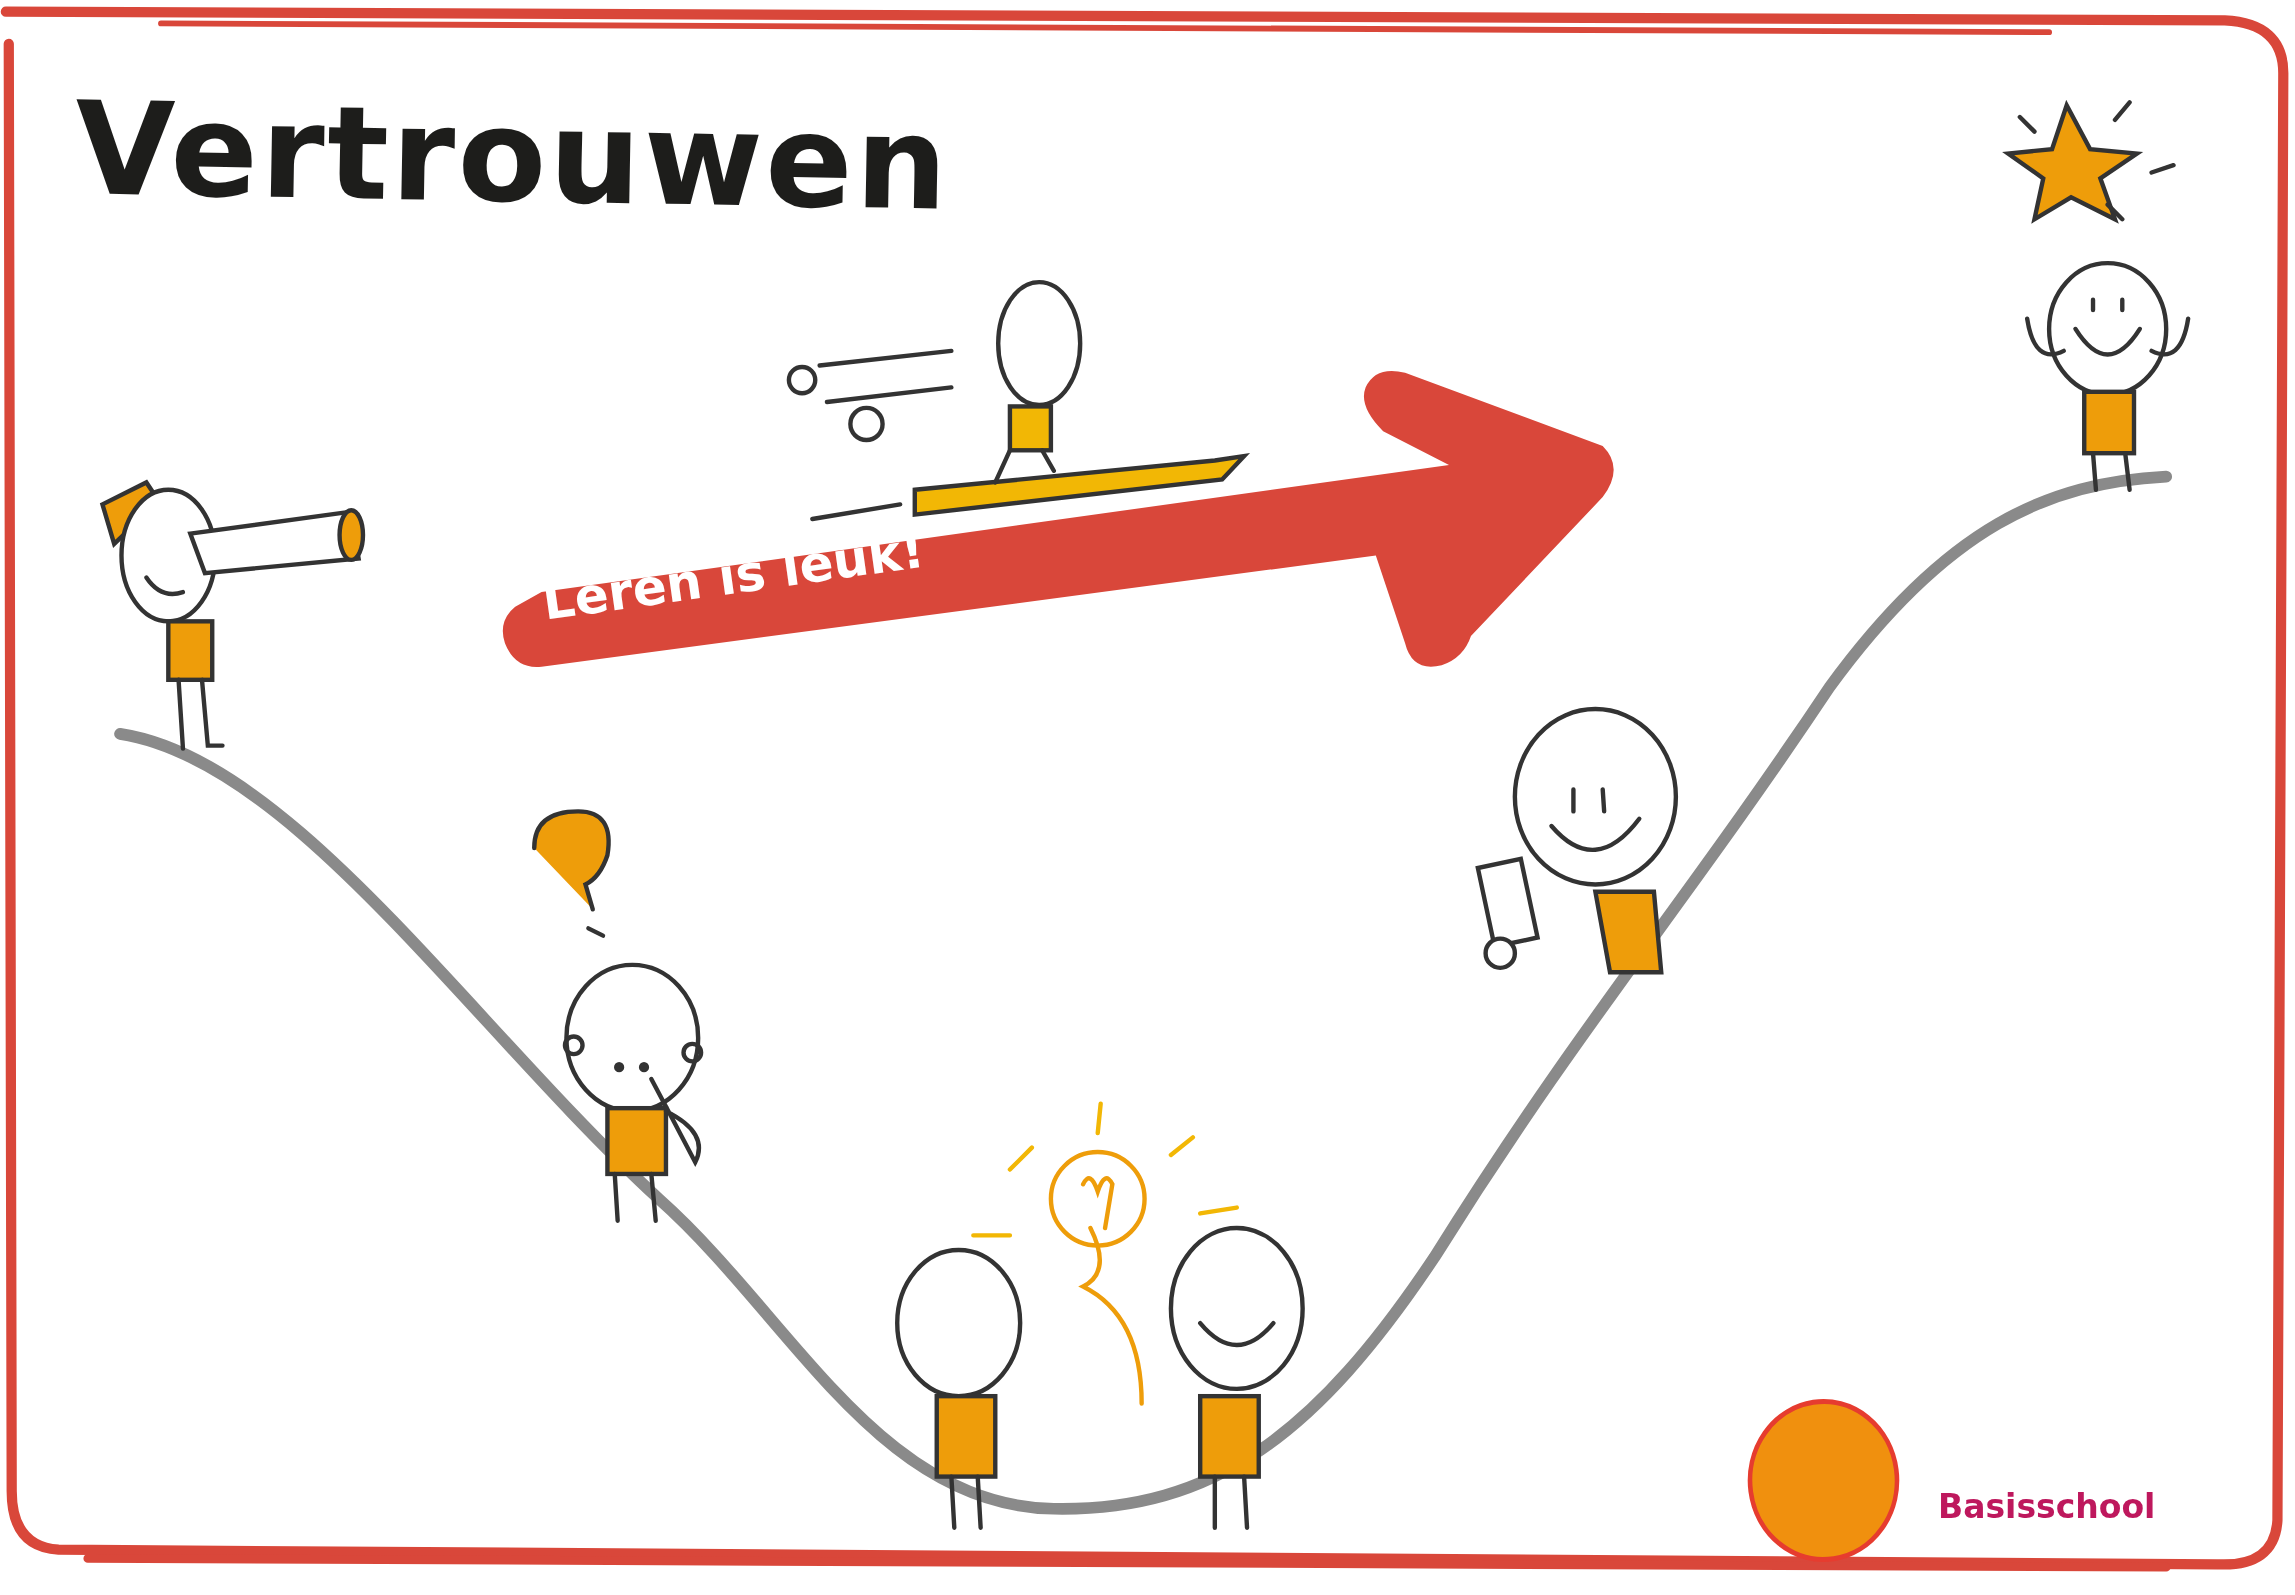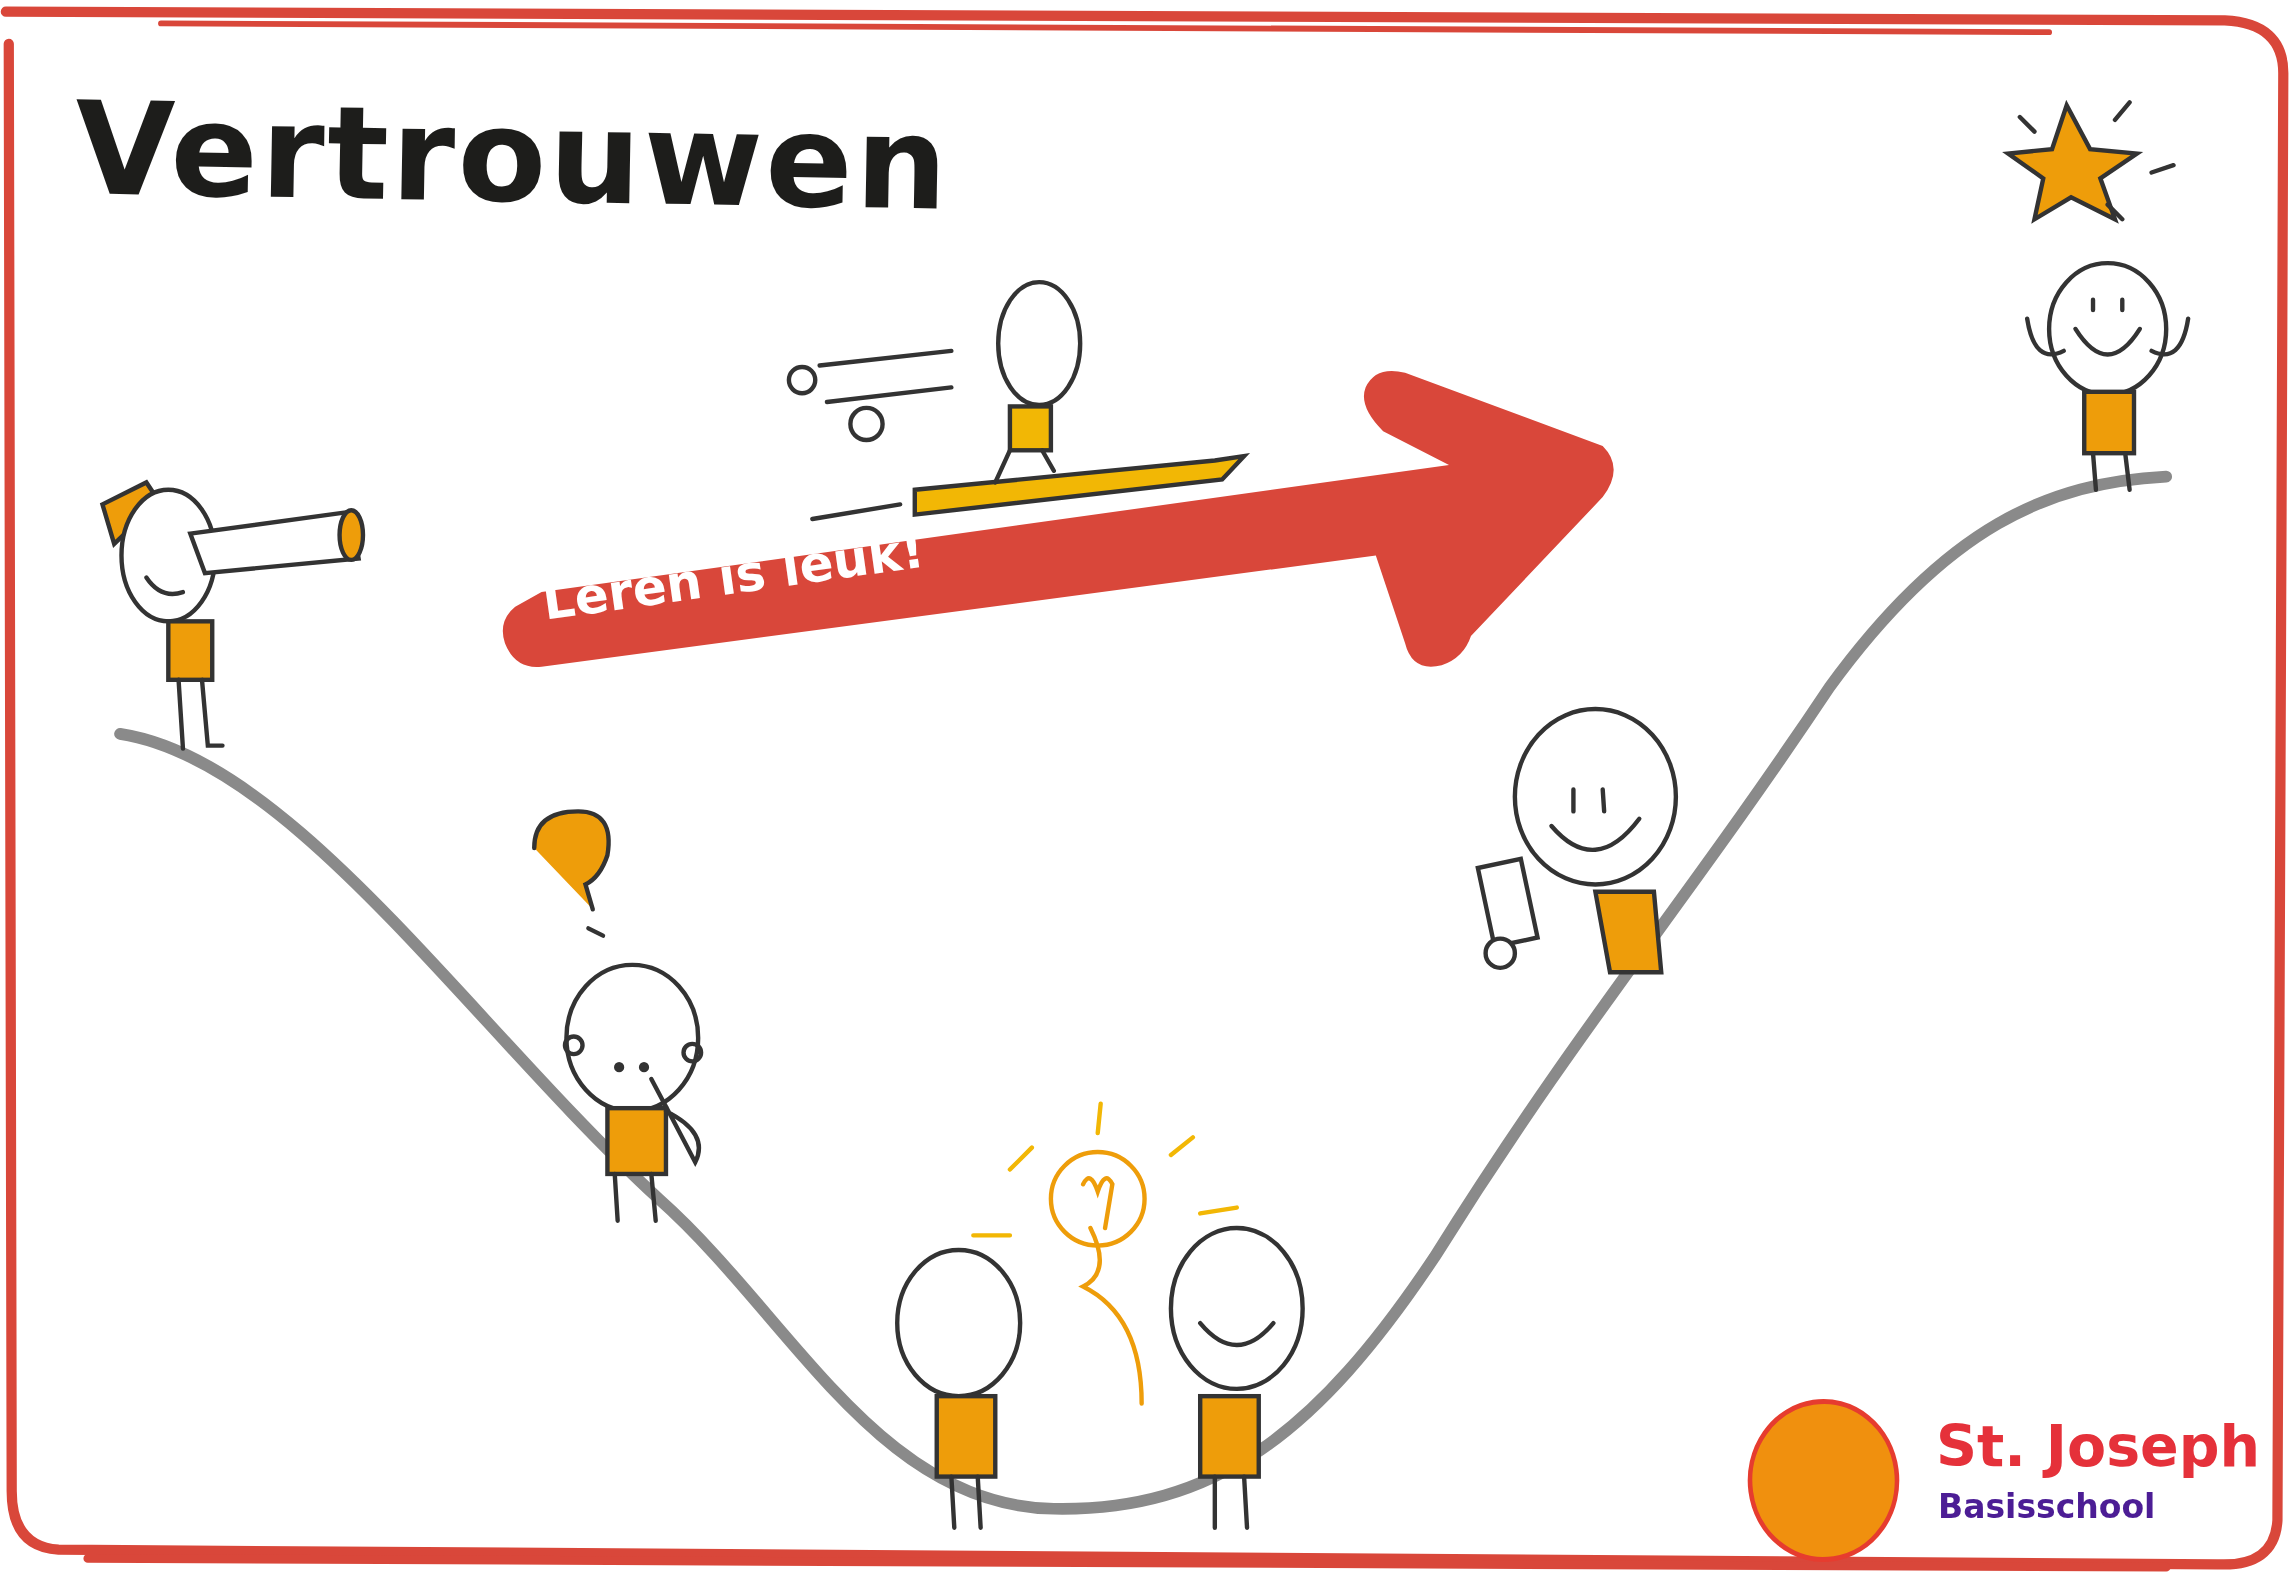--- a/index.html
+++ b/index.html
@@ -24,21 +24,21 @@
     transform: scaleX(0.93) rotate(-8deg);
   }
   .logo-name {
     position: absolute; left: 194px; top: 13.6px;
     font-family: "DejaVu Sans", sans-serif; font-weight: bold;
     font-size: 57px; color: #e5313a; white-space: nowrap;
   }
   .logo-sub {
     position: absolute; left: 196px; top: 88px;
     font-family: "DejaVu Sans", sans-serif; font-weight: bold;
-    font-size: 33px; color: #4c1d95; white-space: nowrap;
+    font-size: 33px; color: #be185d; white-space: nowrap;
   }
 </style>
 </head>
 <body>
 
 <svg id="canvas" viewBox="0 0 1568 1091" preserveAspectRatio="none" xmlns="http://www.w3.org/2000/svg">
 
   <g fill="none" stroke="#d9473a" stroke-linecap="round">
     <path d="M4 8 L1520 14 Q1560 16 1560 50 L1556 1040 Q1554 1072 1515 1070 L40 1060 Q8 1058 8 1020 L6 30" stroke-width="7"></path>
     <path d="M110 16 L1400 22" stroke-width="4"></path>
@@ -131,16 +131,15 @@
       <circle cx="1260" cy="1035" r="3"></circle>
   </g>
 </svg>
 
 <div class="title">Vertrouwen</div>
 
 <div class="arrow-label">Leren is leuk!</div>
 
 <div class="logo">
   <div class="logo-circle"></div>
-  <div class="logo-name">St. Joseph</div>
   <div class="logo-sub">Basisschool</div>
 </div>
 
 
 </body></html>

